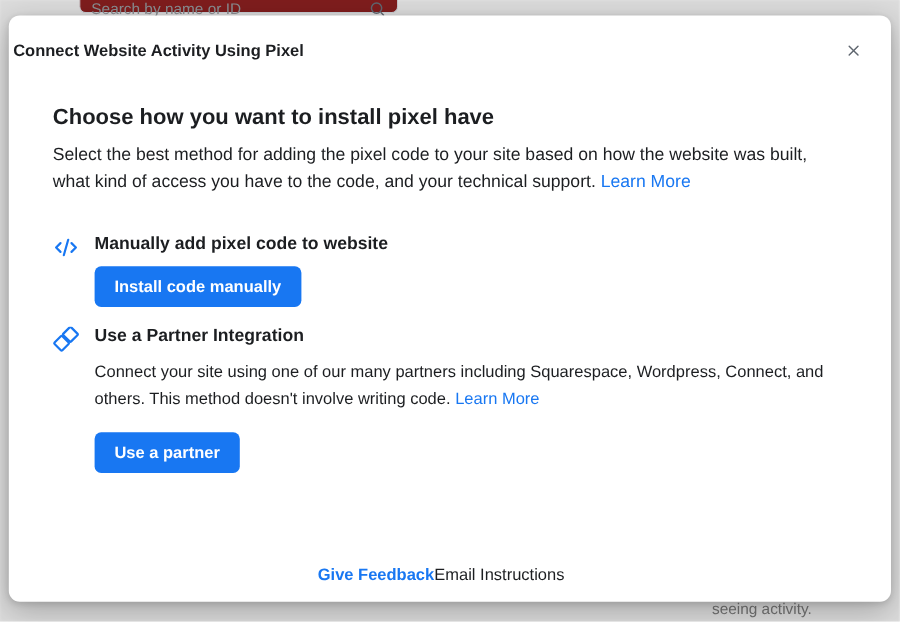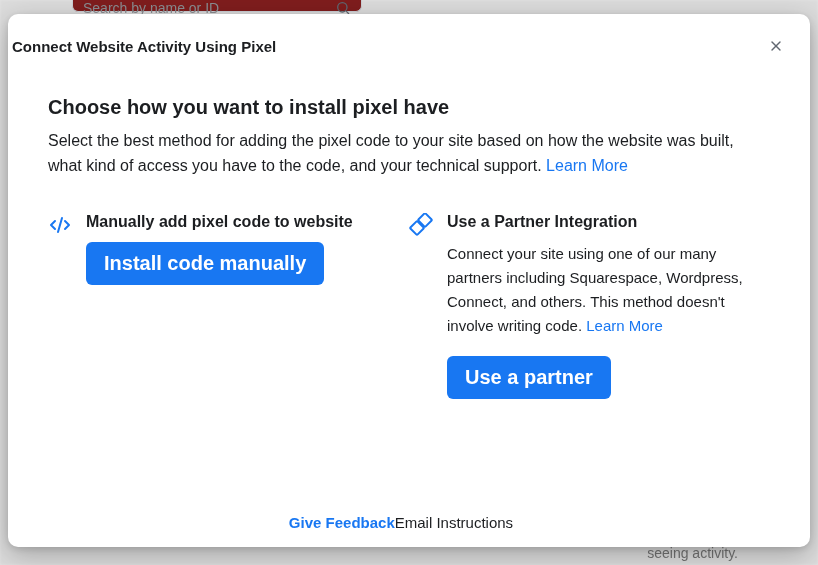--- a/index.html
+++ b/index.html
@@ -93,20 +93,21 @@
       margin-bottom: 32px;
     }
     .link {
       color: #1877f2;
       cursor: pointer;
       font-weight: 500;
     }
     .options {
       display: flex;
       gap: 16px;
+      flex-direction: column;
     }
     .option {
       flex: 1;
       display: flex;
       gap: 14px;
       align-items: flex-start;
     }
     .option-icon {
       flex: 0 0 24px;
       width: 24px;
@@ -129,21 +130,21 @@
       font-size: 15px;
       color: #1c1e21;
       line-height: 1.6;
       margin-bottom: 18px;
     }
     .primary-btn {
       display: inline-block;
       background: #1877f2;
       color: #fff;
       font-weight: 600;
-      font-size: 20px;
+      font-size: 15px;
       padding: 10px 18px;
       border-radius: 6px;
       border: none;
       cursor: pointer;
     }
     .modal-footer {
       display: flex;
       justify-content: center;
       align-items: center;
       padding: 8px 4px 4px 4px;

